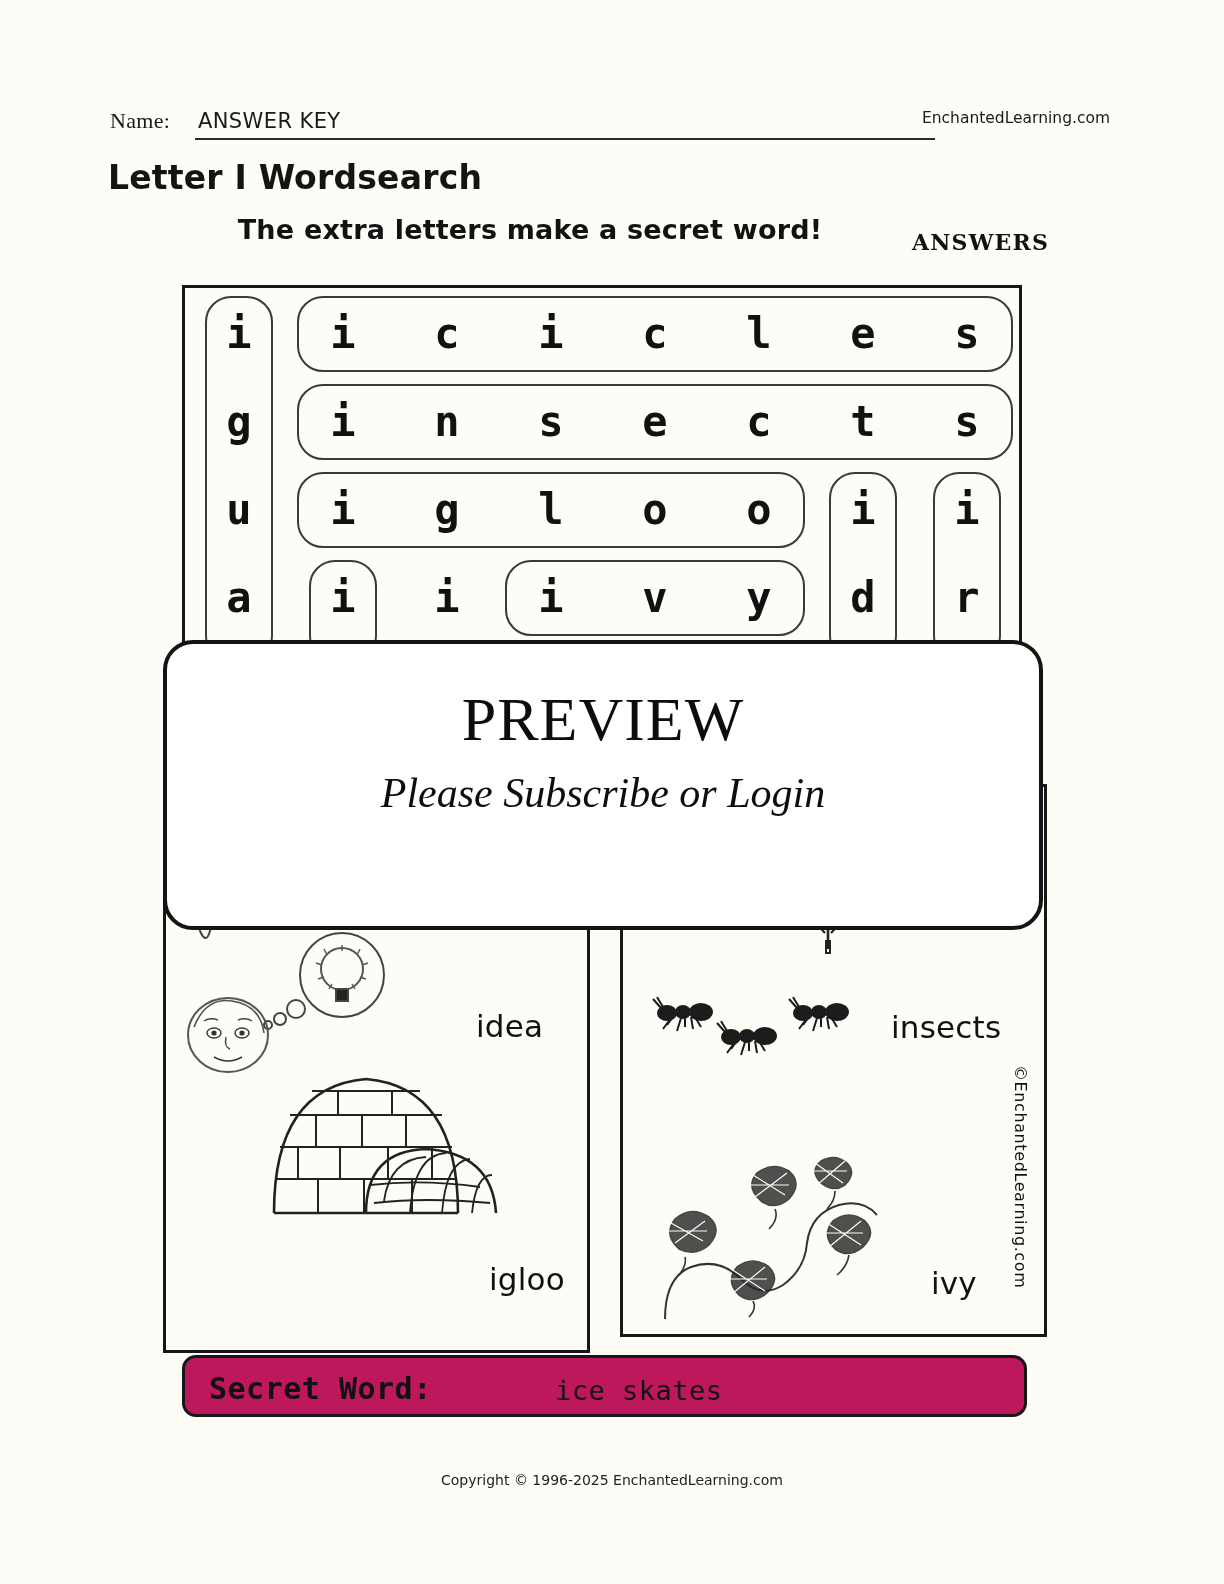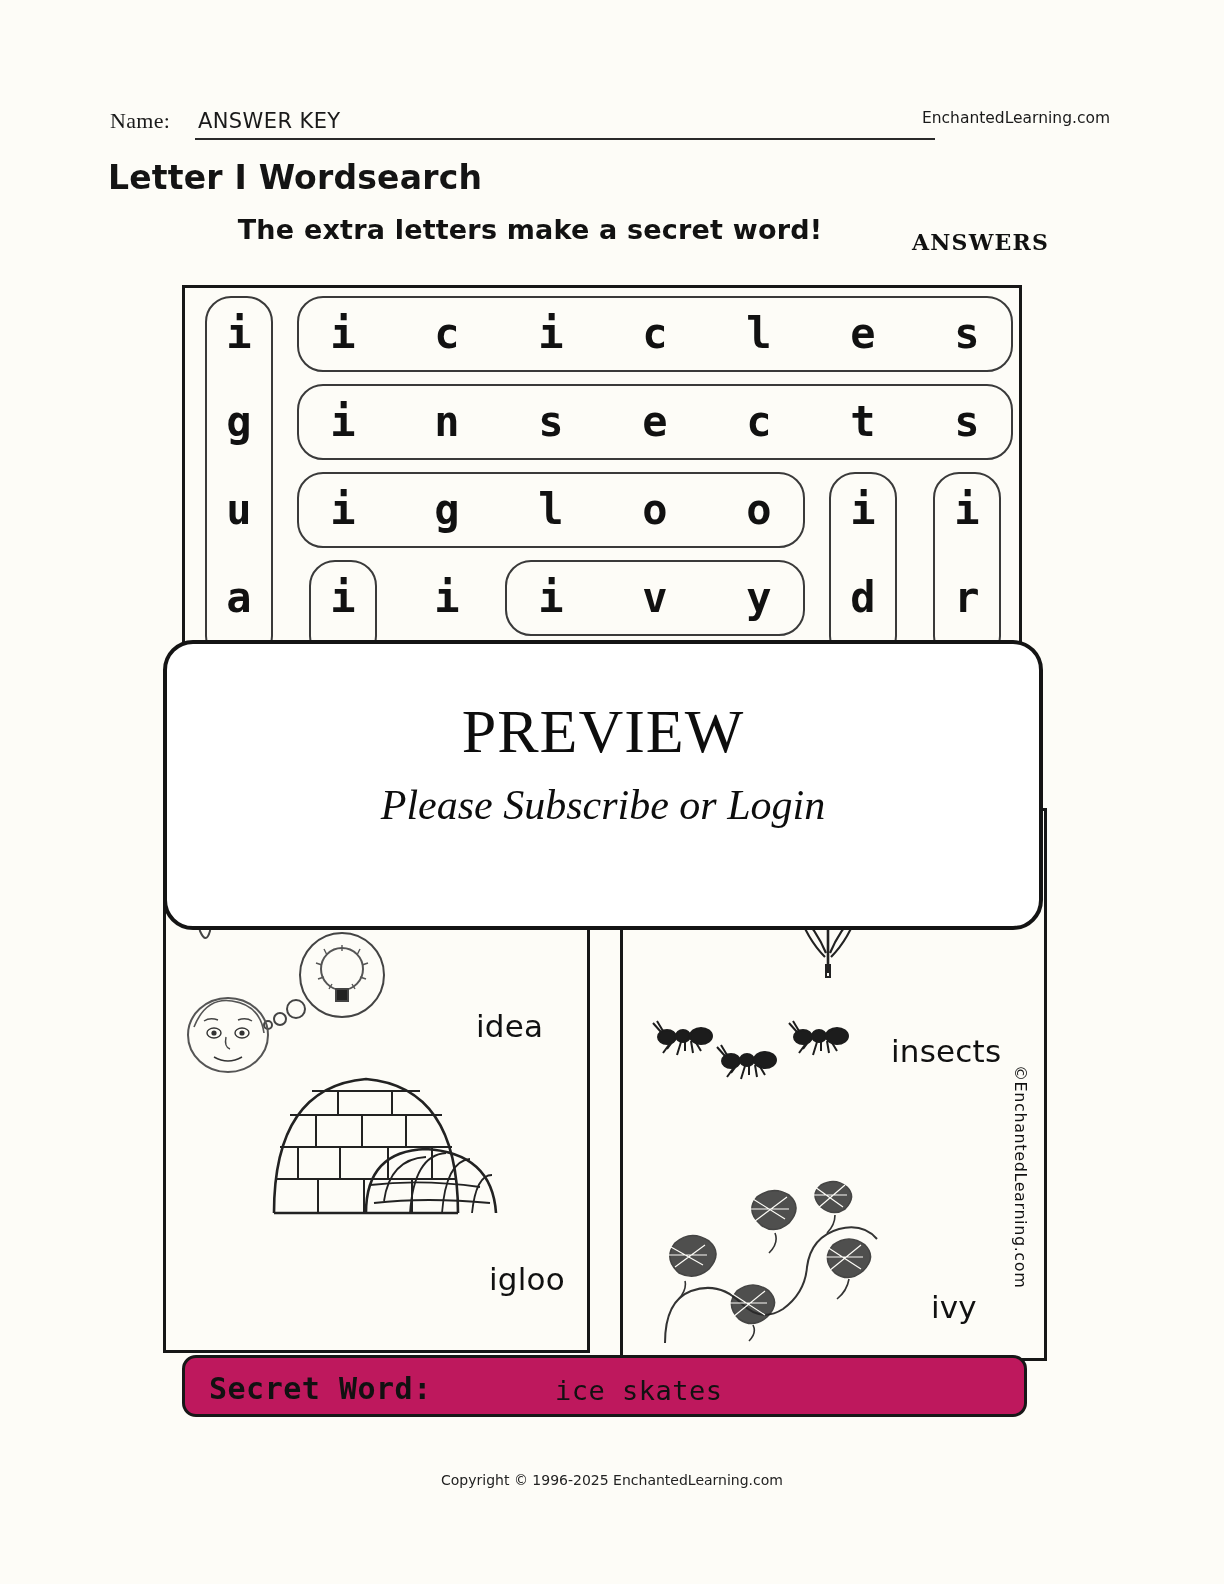--- a/index.html
+++ b/index.html
@@ -135,21 +135,21 @@
   }
 
   
   .pic-panel {
     position: absolute;
     border: 3px solid #171717;
     box-sizing: border-box;
     background: #fdfcf7;
   }
   #panel-left  { left: 163px; top: 800px; width: 427px; height: 553px; }
-  #panel-right { left: 620px; top: 808px; width: 427px; height: 553px; }
+  #panel-right { left: 620px; top: 784px; width: 427px; height: 553px; }
 
   .pic-word {
     position: absolute;
     font-size: 31px;
     color: #111;
     font-family: "DejaVu Sans", sans-serif;
     letter-spacing: .2px;
     white-space: nowrap;
   }
   .pic-art {
@@ -222,21 +222,21 @@
     width: 880px;
     height: 290px;
     background: #ffffff;
     border: 4px solid #141414;
     border-radius: 30px;
     box-sizing: border-box;
     text-align: center;
     z-index: 50;
   }
   #preview-title {
-    margin-top: 52px;
+    margin-top: 40px;
     font-size: 62px;
     color: #0d0d0d;
     font-family: "Liberation Serif", serif;
     letter-spacing: 1px;
   }
   #preview-sub {
     margin-top: 14px;
     font-size: 42px;
     font-style: italic;
     color: #0d0d0d;

